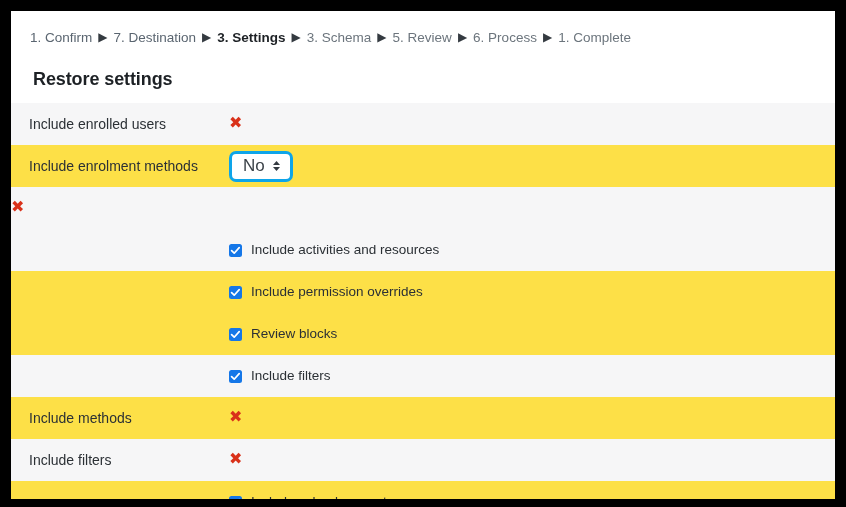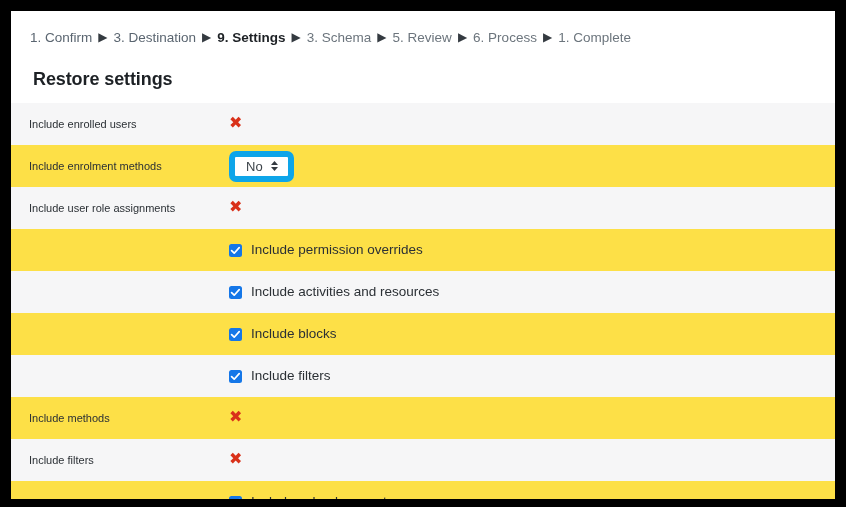--- a/index.html
+++ b/index.html
@@ -89,21 +89,21 @@
     display: flex;
     align-items: center;
     background: #fde047;
   }
   .setting-row.striped { background: #f6f6f7; }
 
   .row-label {
     width: 218px;
     flex: 0 0 218px;
     padding-left: 18px;
-    font-size: 11px;
+    font-size: 14px;
     line-height: 18px;
     color: #2b3035;
     white-space: nowrap;
     overflow: hidden;
   }
   .row-control {
     flex: 1 1 auto;
     display: flex;
     align-items: center;
     min-width: 0;
@@ -121,24 +121,24 @@
   }
 
   
   .select-box {
     display: inline-flex;
     align-items: center;
     justify-content: space-between;
     height: 31px;
     min-width: 58px;
     padding: 0 9px 0 11px;
-    border: 6px solid #0ea5e9;
+    border: 3px solid #0ea5e9;
     border-radius: 7px;
     background: #ffffff;
-    font-size: 13px;
+    font-size: 17px;
     color: #3c4349;
     cursor: pointer;
   }
   .select-value { padding-right: 7px; }
   .select-arrows {
     display: inline-flex;
     flex-direction: column;
     align-items: center;
     justify-content: center;
     line-height: 0;
@@ -176,23 +176,23 @@
 </style>
 </head>
 <body>
 
 <div id="frame">
   <div id="page">
 
     <nav id="breadcrumb">
         <span class="crumb done">1. Confirm</span>
         <span class="crumb-sep">▶</span>
-        <span class="crumb done">3. Destination</span>
-        <span class="crumb-sep">▶</span>
-        <span class="crumb active">9. Settings</span>
+        <span class="crumb done">7. Destination</span>
+        <span class="crumb-sep">▶</span>
+        <span class="crumb active">3. Settings</span>
         <span class="crumb-sep">▶</span>
         <span class="crumb ">3. Schema</span>
         <span class="crumb-sep">▶</span>
         <span class="crumb ">5. Review</span>
         <span class="crumb-sep">▶</span>
         <span class="crumb ">6. Process</span>
         <span class="crumb-sep">▶</span>
         <span class="crumb ">1. Complete</span>
       </nav>
 
@@ -213,61 +213,60 @@
               <span class="select-arrows">
                 <svg width="9" height="14" viewBox="0 0 9 14">
                   <path d="M4.5 2 L8 6 L1 6 Z" fill="#343a40"></path>
                   <path d="M4.5 12 L8 8 L1 8 Z" fill="#343a40"></path>
                 </svg>
               </span>
             </div>
           </div>
         </div>
         <div class="setting-row striped">
-          <div class="row-label">Include user role assignments</div>
           <div class="row-control">
             <span class="x-mark">✖</span>
           </div>
         </div>
+        <div class="setting-row striped">
+          <div class="row-label"></div>
+          <div class="row-control">
+            <label class="checkbox-wrap">
+              <span class="cb">
+                <svg width="11" height="11" viewBox="0 0 11 11">
+                  <path d="M1.6 5.6 L4.2 8.2 L9.2 2.6" stroke="#ffffff" stroke-width="1.7" fill="none" stroke-linecap="round" stroke-linejoin="round"></path>
+                </svg>
+              </span>
+              <span class="cb-label">Include activities and resources</span>
+            </label>
+          </div>
+        </div>
         <div class="setting-row">
           <div class="row-label"></div>
           <div class="row-control">
             <label class="checkbox-wrap">
               <span class="cb">
                 <svg width="11" height="11" viewBox="0 0 11 11">
                   <path d="M1.6 5.6 L4.2 8.2 L9.2 2.6" stroke="#ffffff" stroke-width="1.7" fill="none" stroke-linecap="round" stroke-linejoin="round"></path>
                 </svg>
               </span>
               <span class="cb-label">Include permission overrides</span>
             </label>
           </div>
         </div>
-        <div class="setting-row striped">
-          <div class="row-label"></div>
-          <div class="row-control">
-            <label class="checkbox-wrap">
-              <span class="cb">
-                <svg width="11" height="11" viewBox="0 0 11 11">
-                  <path d="M1.6 5.6 L4.2 8.2 L9.2 2.6" stroke="#ffffff" stroke-width="1.7" fill="none" stroke-linecap="round" stroke-linejoin="round"></path>
-                </svg>
-              </span>
-              <span class="cb-label">Include activities and resources</span>
-            </label>
-          </div>
-        </div>
-        <div class="setting-row">
-          <div class="row-label"></div>
-          <div class="row-control">
-            <label class="checkbox-wrap">
-              <span class="cb">
-                <svg width="11" height="11" viewBox="0 0 11 11">
-                  <path d="M1.6 5.6 L4.2 8.2 L9.2 2.6" stroke="#ffffff" stroke-width="1.7" fill="none" stroke-linecap="round" stroke-linejoin="round"></path>
-                </svg>
-              </span>
-              <span class="cb-label">Include blocks</span>
+        <div class="setting-row">
+          <div class="row-label"></div>
+          <div class="row-control">
+            <label class="checkbox-wrap">
+              <span class="cb">
+                <svg width="11" height="11" viewBox="0 0 11 11">
+                  <path d="M1.6 5.6 L4.2 8.2 L9.2 2.6" stroke="#ffffff" stroke-width="1.7" fill="none" stroke-linecap="round" stroke-linejoin="round"></path>
+                </svg>
+              </span>
+              <span class="cb-label">Review blocks</span>
             </label>
           </div>
         </div>
         <div class="setting-row striped">
           <div class="row-label"></div>
           <div class="row-control">
             <label class="checkbox-wrap">
               <span class="cb">
                 <svg width="11" height="11" viewBox="0 0 11 11">
                   <path d="M1.6 5.6 L4.2 8.2 L9.2 2.6" stroke="#ffffff" stroke-width="1.7" fill="none" stroke-linecap="round" stroke-linejoin="round"></path>

